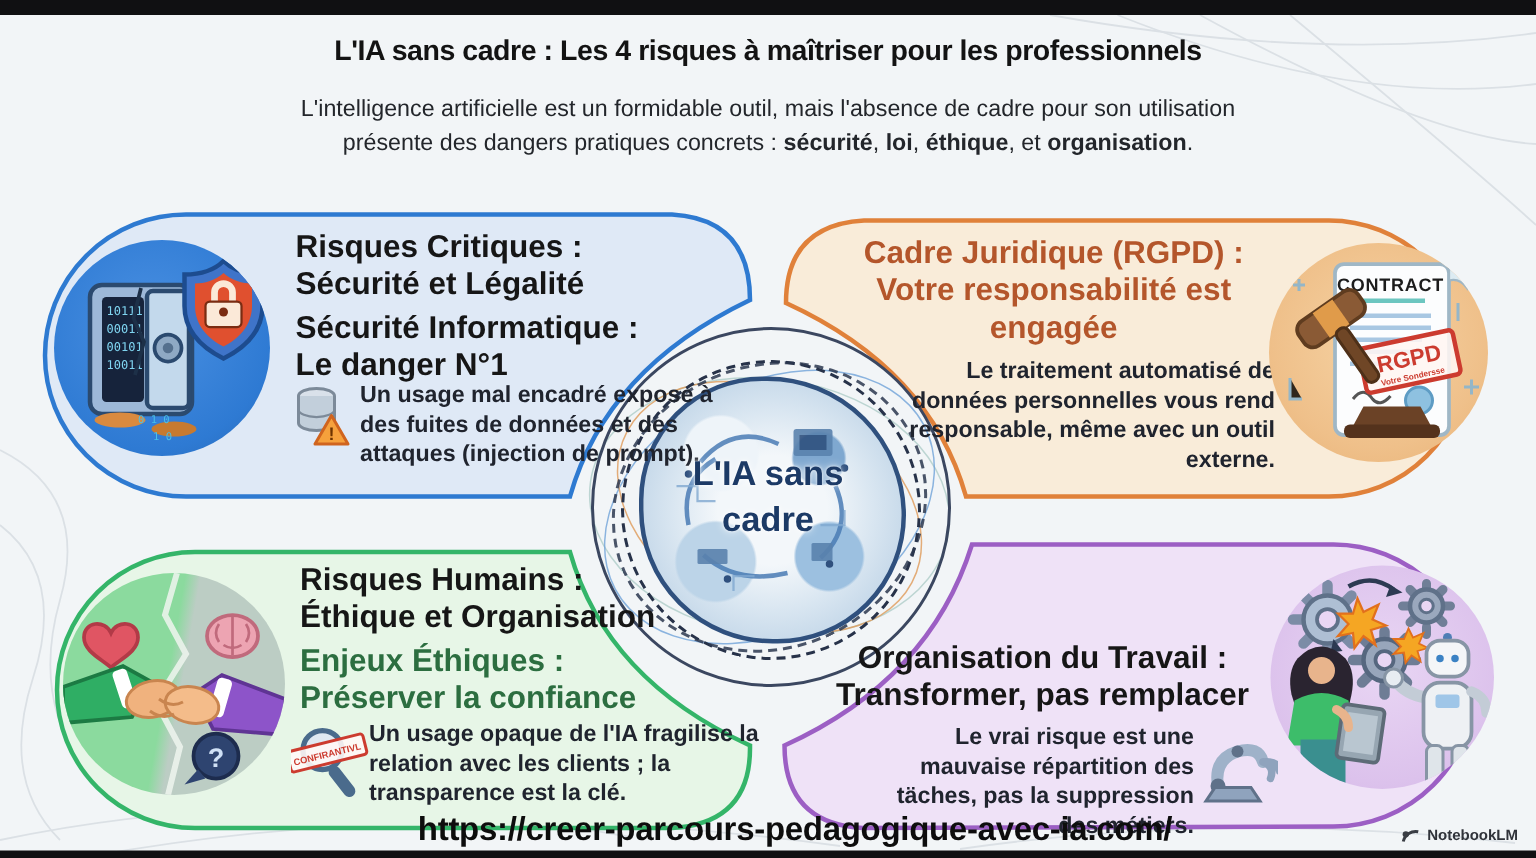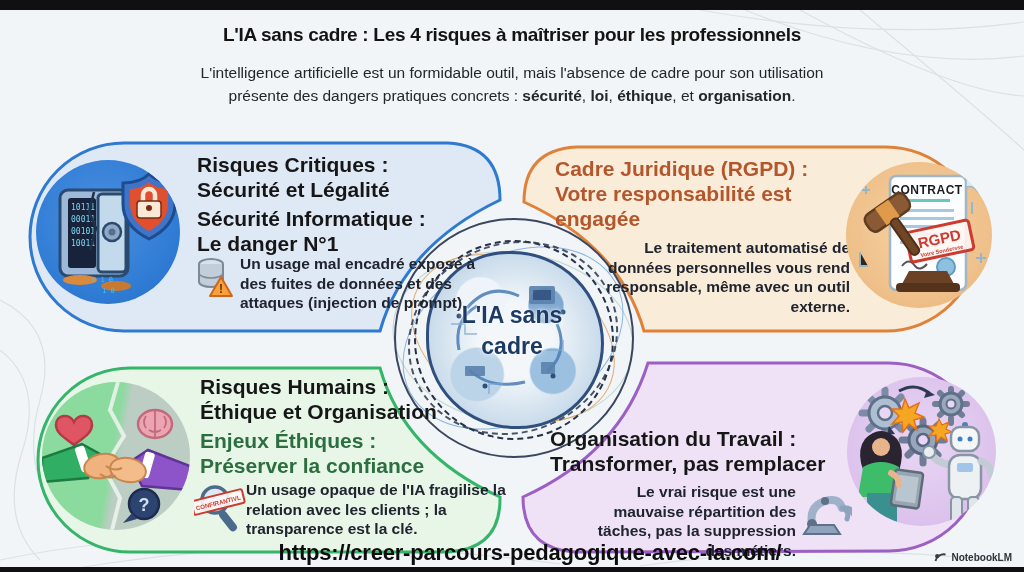--- a/index.html
+++ b/index.html
@@ -27,23 +27,23 @@
      background:radial-gradient(circle at 45% 40%,#4a90e2 0%,#2e7ad3 70%,#2767b4 100%);}
   .illu-legal{left:846px;top:162px;width:146px;height:146px;
      background:radial-gradient(circle at 50% 45%,#f6d3a4 0%,#efc08a 65%,#e8b276 100%);}
   .illu-human{left:42px;top:382px;width:148px;height:148px;
      background:linear-gradient(100deg,#8bda9e 0 47%,#bccdc4 53% 100%);}
   .illu-work{left:847px;top:377px;width:149px;height:149px;
      background:radial-gradient(circle at 50% 45%,#e9d6f4 0%,#dcc2ec 70%,#d2b4e6 100%);}
   
   .h-block{z-index:3;font-weight:800;font-size:21px;line-height:25px;color:#161616;}
   .h-block .ln{display:block;}
-  .h-orange{color:#b4562b;text-align:left;}
+  .h-orange{color:#b4562b;text-align:center;}
   .h-green{color:#2c6e40;}
-  .h-right{text-align:left;}
+  .h-right{text-align:center;}
   .body-text{z-index:3;font-size:15.5px;line-height:19.5px;font-weight:600;color:#20242e;}
   .t-right{text-align:right;}
   .body-icon{z-index:3;}
   
   .orbit{z-index:2;border-radius:50%;}
   .navy-ring{left:394px;top:218px;width:236px;height:236px;border:2.5px solid #3b4760;
              border-radius:50%;z-index:2;}
   .dash1{left:414px;top:240px;width:196px;height:196px;border:2.5px dashed #273249;
          transform:rotate(12deg);}
   .dash2{left:406px;top:243px;width:210px;height:186px;border:2px dashed #2c3850;

